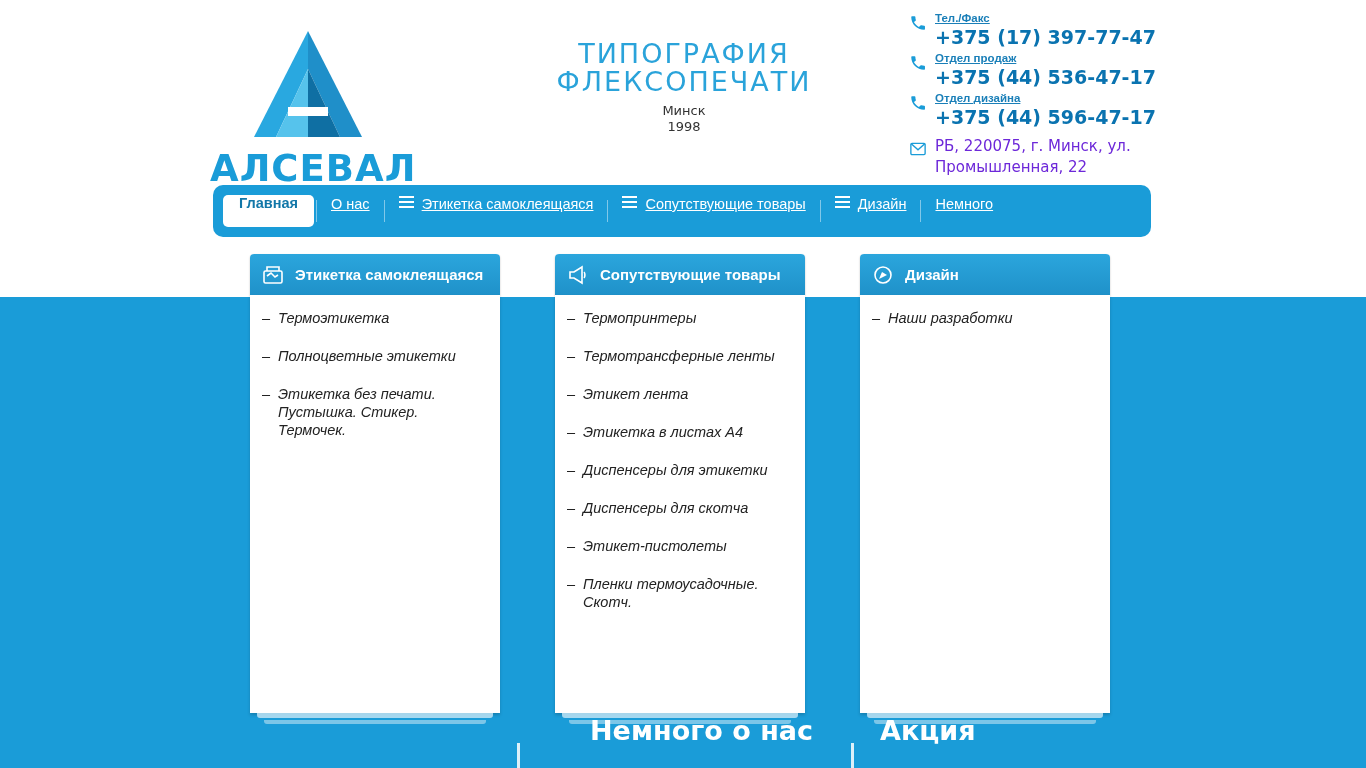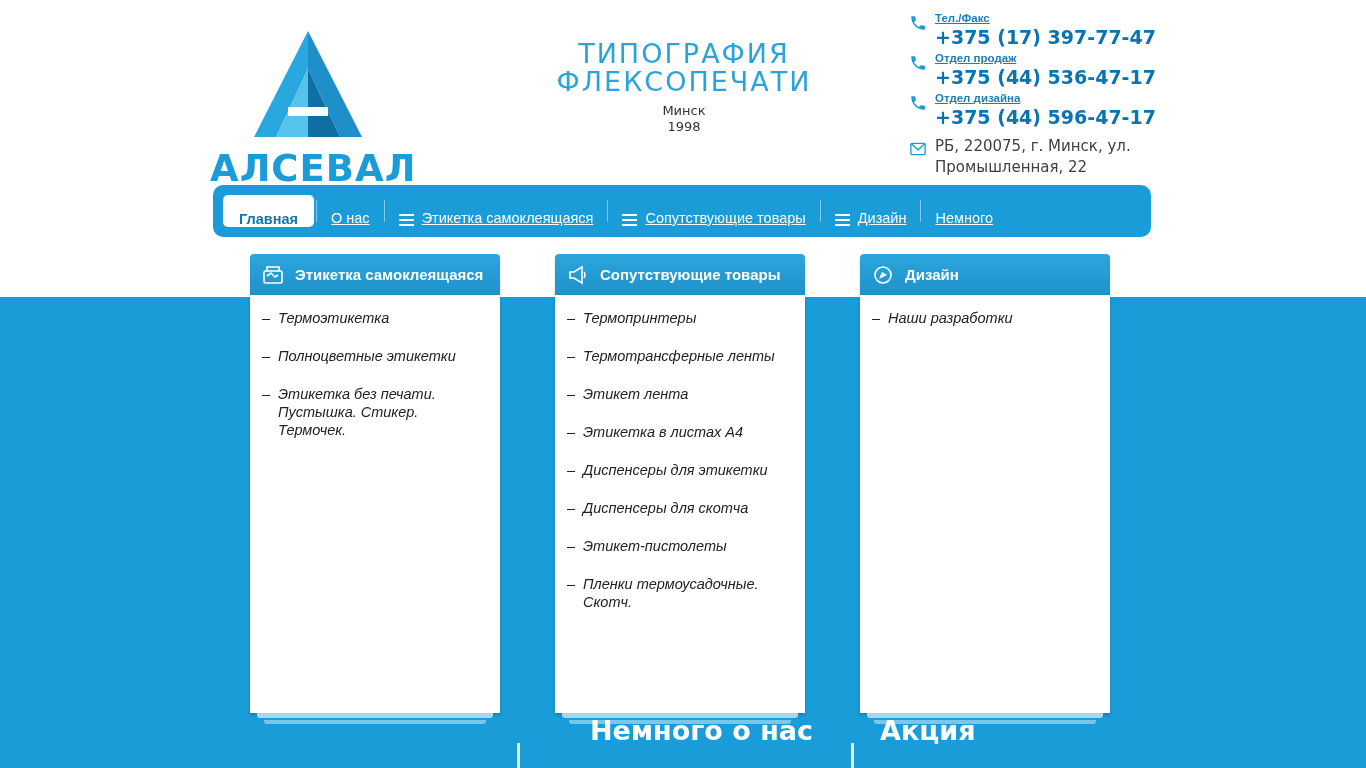--- a/index.html
+++ b/index.html
@@ -100,39 +100,39 @@
   .contact-icon {
     position: absolute;
     left: 4px; top: 4px;
     width: 18px; height: 18px;
     color: #1a9cd8;
   }
   .address-row { position: relative; padding-left: 30px; margin-top: 8px; }
   .address-text {
     font-family: "DejaVu Sans", sans-serif;
     font-size: 15px;
-    color: #404040;
+    color: #6d28d9;
     line-height: 21px;
     display: block;
   }
   
   .nav {
     position: absolute;
     left: 213px; top: 185px;
     width: 938px; height: 52px;
     background: #1a9cd8;
     border-radius: 10px;
     display: flex;
     align-items: center;
     padding: 0 10px;
   }
   .nav-item {
     position: relative;
     display: flex;
-    align-items: flex-end;
+    align-items: flex-start;
     height: 30px;
     padding: 0 12px;
     color: #ffffff;
     font-size: 14.5px;
     white-space: nowrap;
   }
   .nav-item .label { text-decoration: underline; }
   .nav-item.active {
     background: #ffffff;
     border-radius: 5px;

